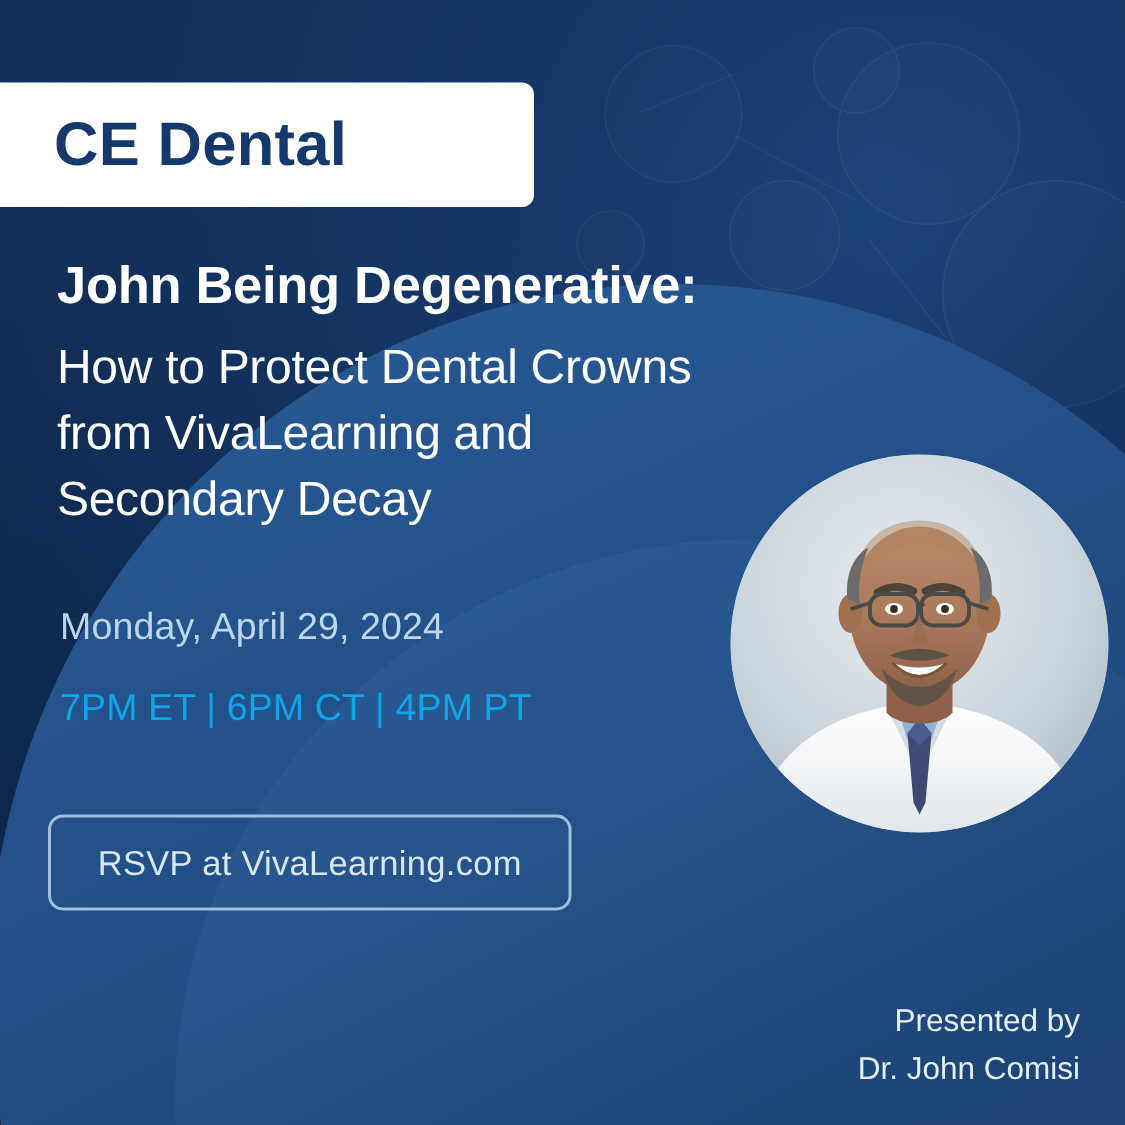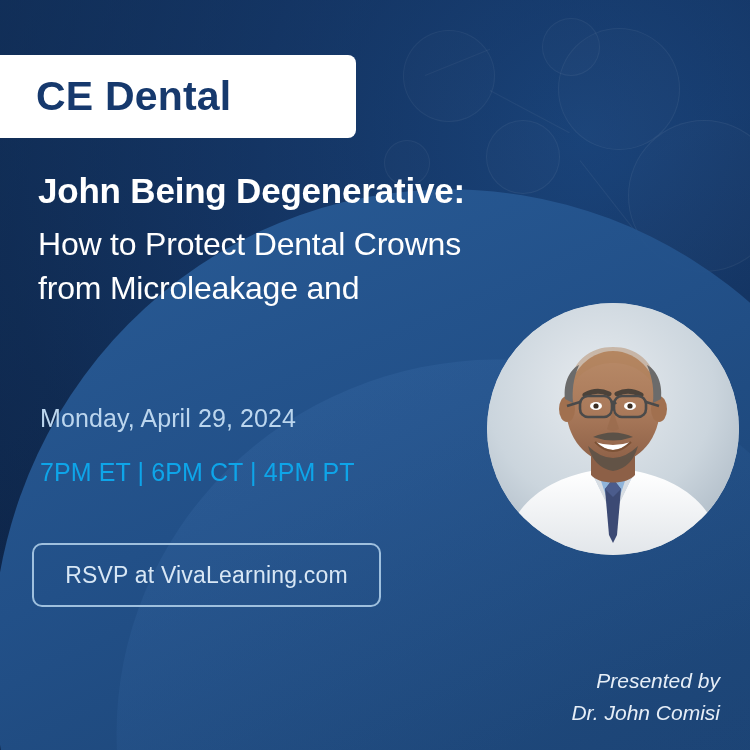--- a/index.html
+++ b/index.html
@@ -167,21 +167,20 @@
   .photo-svg { display: block; width: 252px; height: 252px; }
 
   .presented-by {
     position: absolute;
     right: 30px;
     top: 665px;
     text-align: right;
     color: #e6eef7;
     font-size: 21px;
     line-height: 1.5;
-    font-style: italic;
   }
   .presented-by div { white-space: nowrap; }
 </style>
 </head>
 <body>
 
 <div id="poster">
 
   <div class="bg-base"></div>
 
@@ -201,21 +200,22 @@
   <div class="swoosh2"></div>
 
   <div class="ce-tab">
     <span>CE Dental</span>
   </div>
 
   <div class="headline">John Being Degenerative:</div>
 
   <div class="subhead">
     <div>How to Protect Dental Crowns</div>
-    <div>from Microleakage and</div>
+    <div>from VivaLearning and</div>
+    <div>Secondary Decay</div>
   </div>
 
   <div class="date-line">Monday, April 29, 2024</div>
   <div class="time-line">7PM ET | 6PM CT | 4PM PT</div>
 
   <div class="rsvp-box">
     <span>RSVP at VivaLearning.com</span>
   </div>
 
   <div class="photo-wrap">

